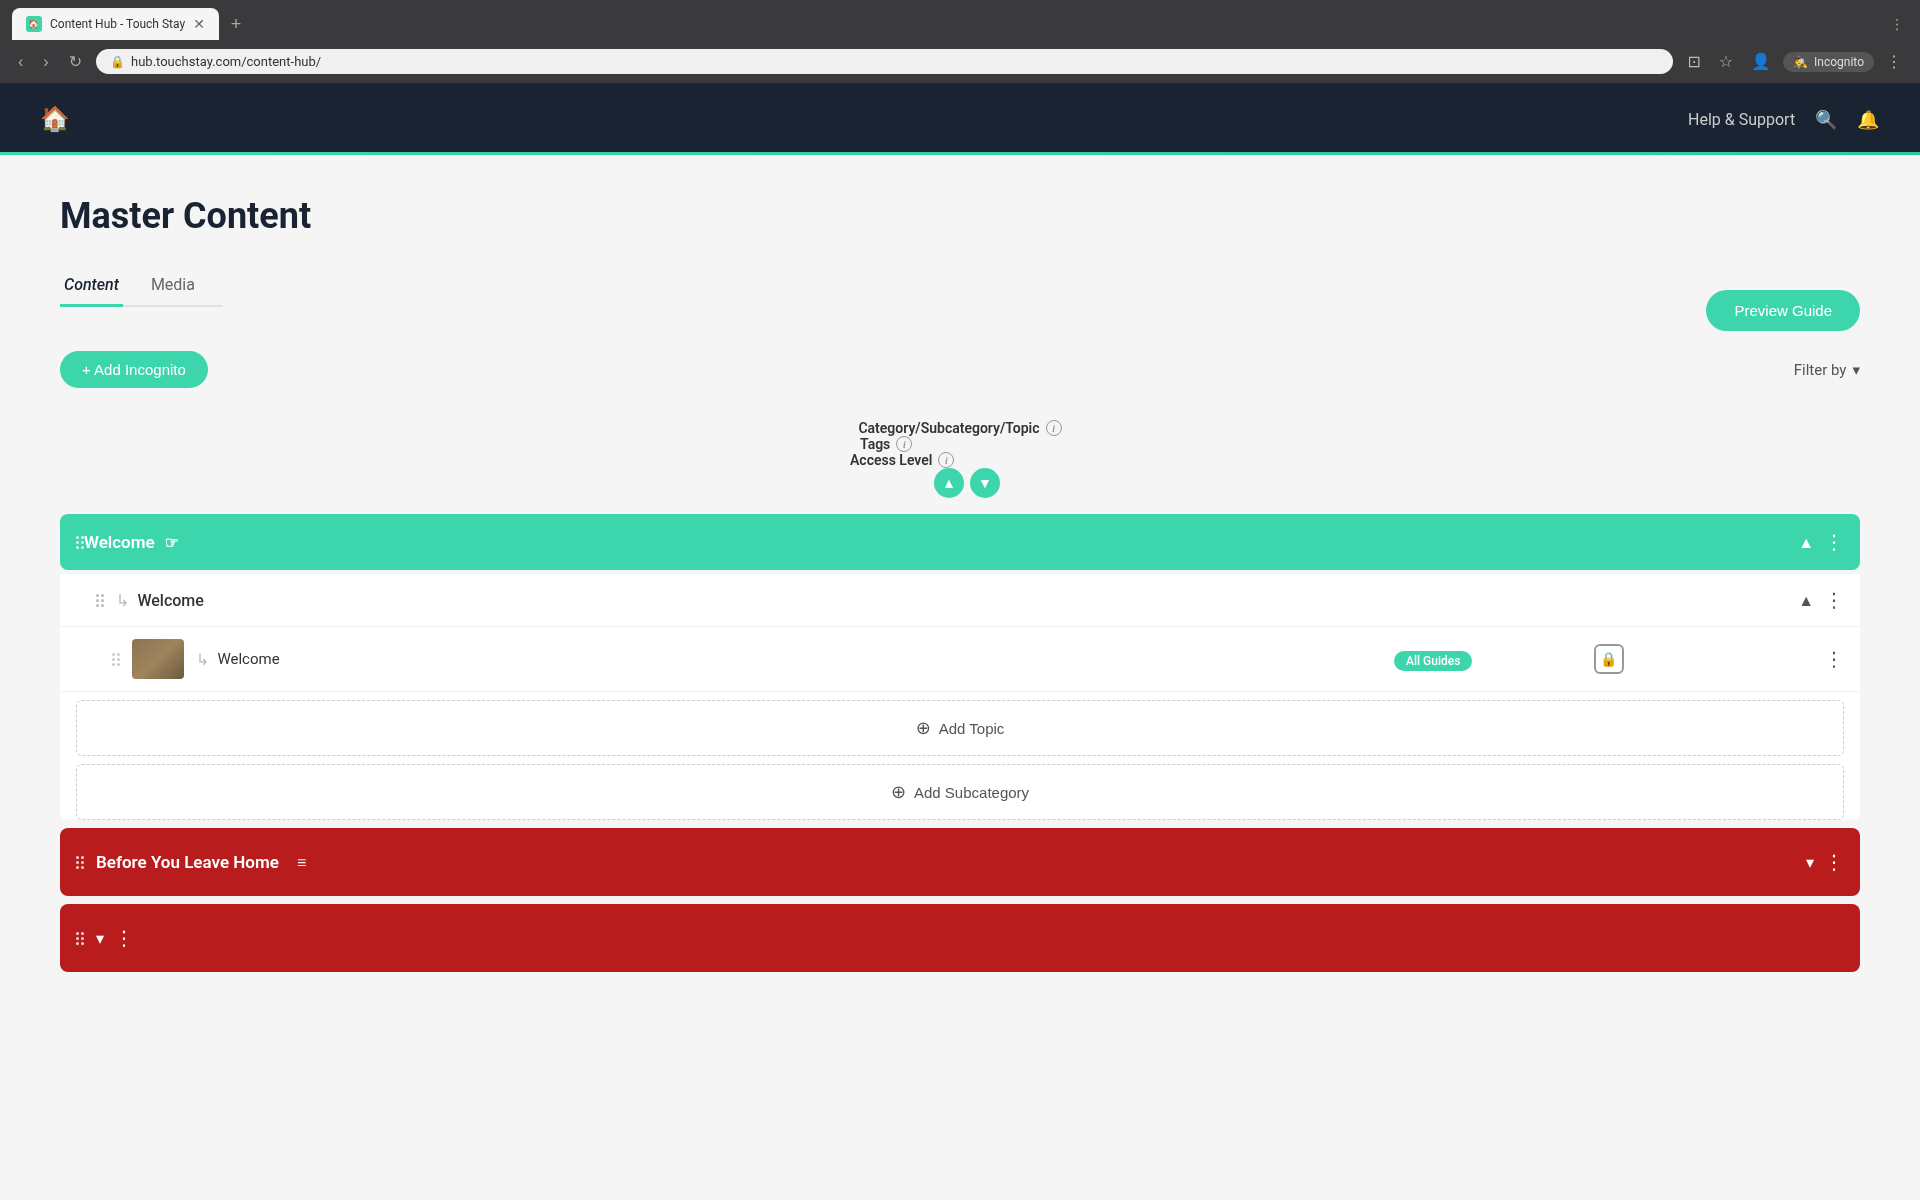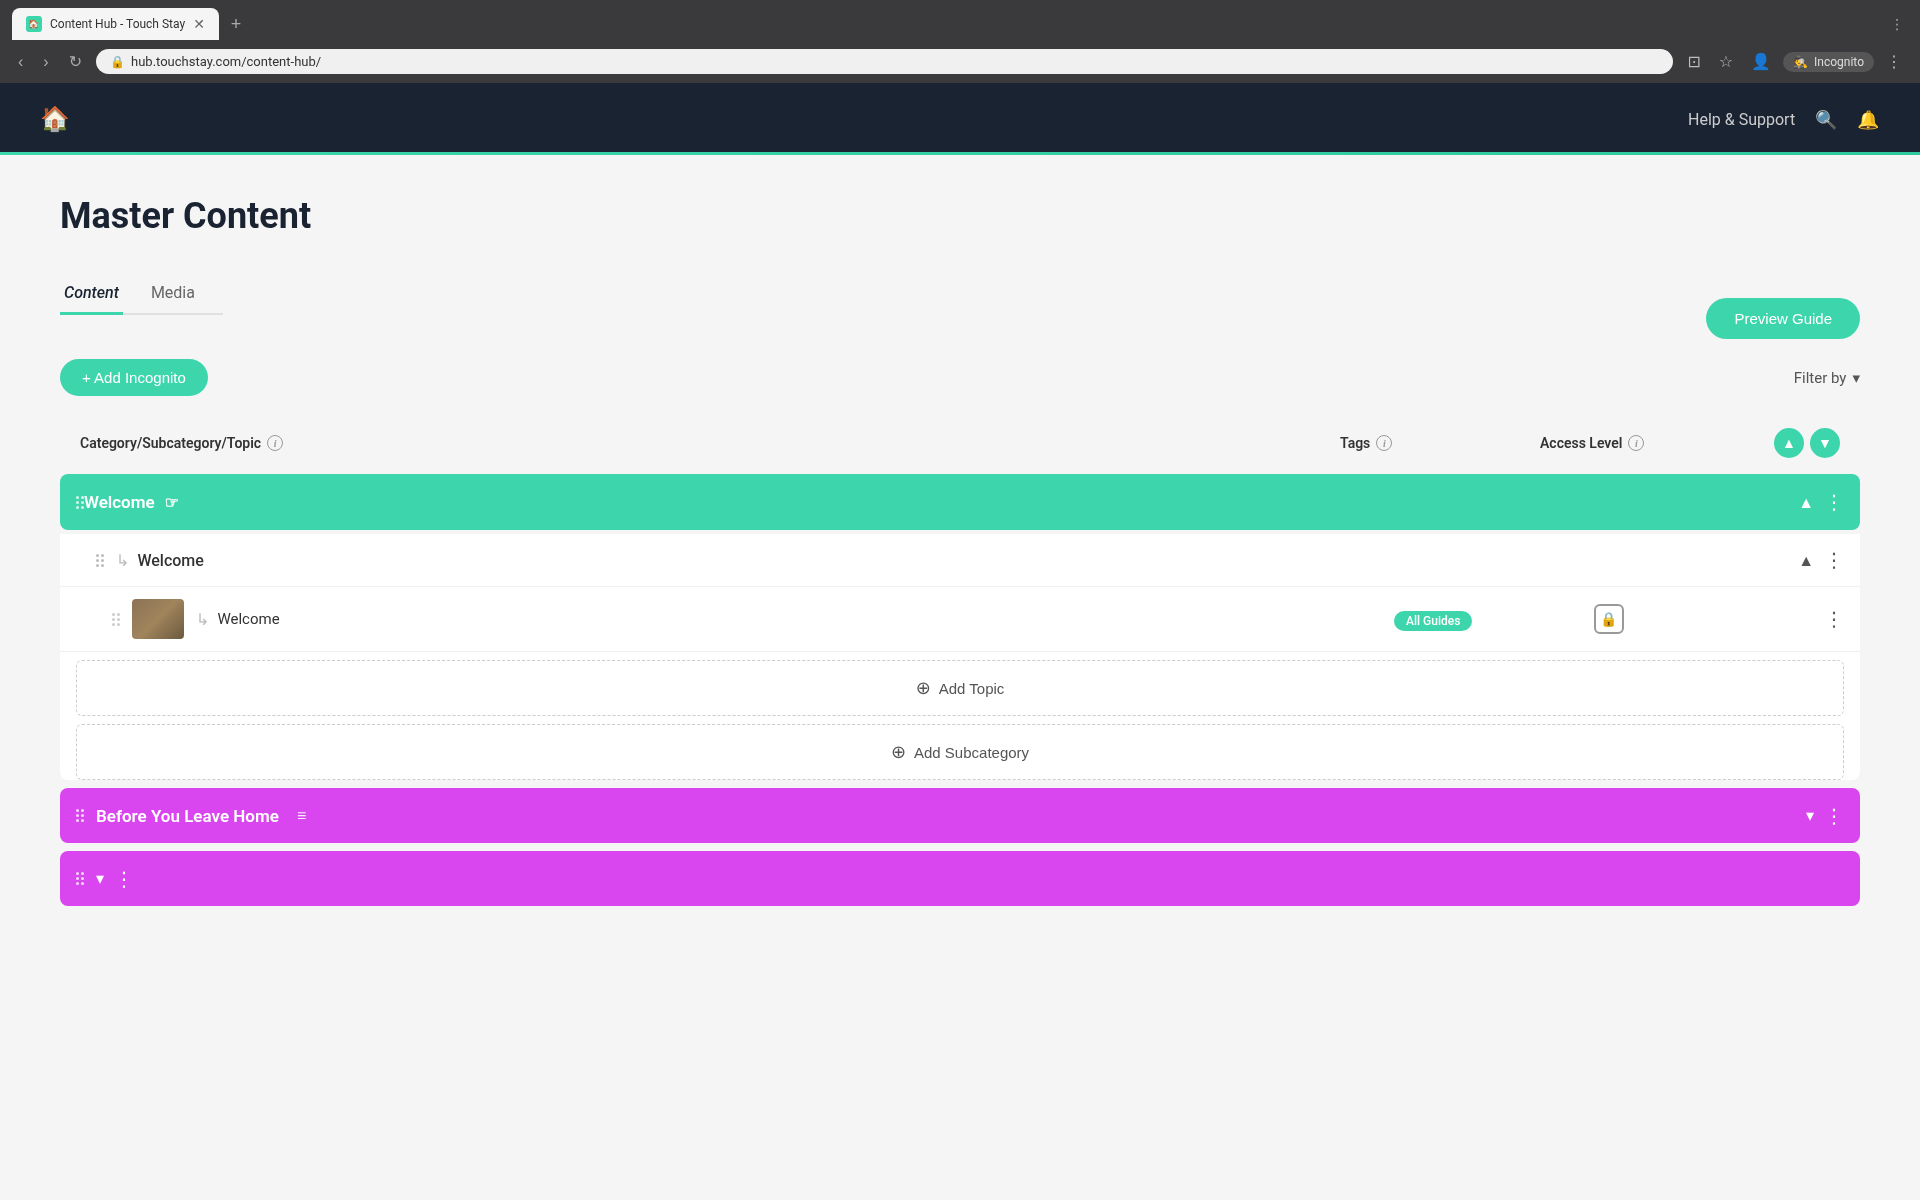--- a/index.html
+++ b/index.html
@@ -33,34 +33,34 @@
     .nav-item { color: #ccc; text-decoration: none; padding: 8px 16px; border-radius: 6px; font-size: 16px; cursor: pointer; }
     .nav-item.active { background: #3dd6ac; color: white; border-radius: 24px; padding: 8px 22px; font-weight: 500; }
     .header-spacer { flex: 1; }
     .header-right { display: flex; align-items: center; gap: 20px; }
     .help-support { color: #ccc; font-size: 16px; cursor: pointer; }
     .header-search-icon { color: #ccc; font-size: 18px; cursor: pointer; }
     .header-bell-icon { color: #ccc; font-size: 18px; cursor: pointer; }
 
     
     .page-content { background: #f5f5f5; padding: 40px 60px; min-height: calc(1200px - 200px); }
-    .page-title { font-size: 36px; font-weight: 700; color: #1a2332; margin-bottom: 36px; }
+    .page-title { font-size: 36px; font-weight: 700; color: #1a2332; margin-bottom: 28px; }
 
     
     .content-tabs { display: flex; gap: 0; margin-bottom: 24px; border-bottom: 2px solid #e0e0e0; }
     .tab-item { padding: 10px 4px; margin-right: 24px; font-size: 16px; color: #666; cursor: pointer; border-bottom: 3px solid transparent; margin-bottom: -2px; }
     .tab-item.active { color: #1a2332; border-bottom: 3px solid #3dd6ac; font-weight: 500; font-style: italic; }
 
     
     .toolbar-row { display: flex; align-items: center; justify-content: space-between; margin-bottom: 20px; }
     .add-category-btn { display: flex; align-items: center; gap: 6px; background: #3dd6ac; color: white; border: none; border-radius: 24px; padding: 10px 22px; font-size: 15px; cursor: pointer; font-weight: 500; }
     .filter-by { display: flex; align-items: center; gap: 6px; color: #555; font-size: 15px; cursor: pointer; }
 
     
-    .table-header { display: flex; align-items: center; padding: 12px 20px; background: #f5f5f5; margin-bottom: 4px; }
+    .table-header { display: flex; align-items: center; padding: 12px 20px; background: #f5f5f5; margin-bottom: 4px; flex-direction: column; }
     .col-category { flex: 1; font-size: 14px; font-weight: 600; color: #333; display: flex; align-items: center; gap: 6px; }
     .col-tags { width: 200px; font-size: 14px; font-weight: 600; color: #333; display: flex; align-items: center; gap: 6px; }
     .col-access { width: 220px; font-size: 14px; font-weight: 600; color: #333; display: flex; align-items: center; gap: 6px; }
     .col-actions { width: 80px; display: flex; gap: 6px; justify-content: flex-end; }
     .info-icon { width: 16px; height: 16px; border-radius: 50%; border: 1.5px solid #999; color: #999; display: inline-flex; align-items: center; justify-content: center; font-size: 10px; font-style: italic; font-family: serif; cursor: pointer; }
     .sort-up { width: 30px; height: 30px; background: #3dd6ac; border-radius: 50%; display: flex; align-items: center; justify-content: center; color: white; font-size: 14px; cursor: pointer; }
     .sort-down { width: 30px; height: 30px; background: #3dd6ac; border-radius: 50%; display: flex; align-items: center; justify-content: center; color: white; font-size: 14px; cursor: pointer; }
 
     
     .category-row { background: #3dd6ac; border-radius: 8px; margin-bottom: 4px; padding: 0 16px; display: flex; align-items: center; height: 56px; cursor: pointer; }
@@ -96,21 +96,21 @@
     .topic-lock { width: 220px; display: flex; align-items: center; }
     .lock-icon { width: 30px; height: 30px; border: 2px solid #999; border-radius: 6px; display: flex; align-items: center; justify-content: center; color: #777; font-size: 14px; cursor: pointer; }
     .topic-menu { color: #555; font-size: 20px; cursor: pointer; margin-left: 10px; }
 
     
     .add-topic-btn { display: flex; align-items: center; justify-content: center; gap: 8px; padding: 16px; border: 1.5px dashed #ccc; margin: 8px 16px; border-radius: 6px; color: #555; font-size: 15px; cursor: pointer; background: none; width: calc(100% - 32px); }
     .add-subcategory-btn { display: flex; align-items: center; justify-content: center; gap: 8px; padding: 16px; border: 1.5px dashed #ccc; margin: 8px 16px; border-radius: 6px; color: #555; font-size: 15px; cursor: pointer; background: none; width: calc(100% - 32px); }
     .circle-plus { font-size: 18px; color: #555; }
 
     
-    .category-row-collapsed { background: #d946ef; border-radius: 8px; margin-bottom: 8px; padding: 0 16px; display: flex; align-items: center; height: 55px; cursor: pointer; }
+    .category-row-collapsed { background: #b91c1c; border-radius: 8px; margin-bottom: 8px; padding: 0 16px; display: flex; align-items: center; height: 68px; cursor: pointer; }
     .category-row-collapsed .category-name { color: white; }
     .list-icon { font-size: 16px; color: rgba(255,255,255,0.9); margin-left: 8px; }
     .search-pin { font-size: 16px; color: rgba(255,255,255,0.9); margin-left: 8px; }
   </style>
 </head>
 <body>
 
 <div class="browser-chrome">
 
   <div class="browser-tab-bar">

